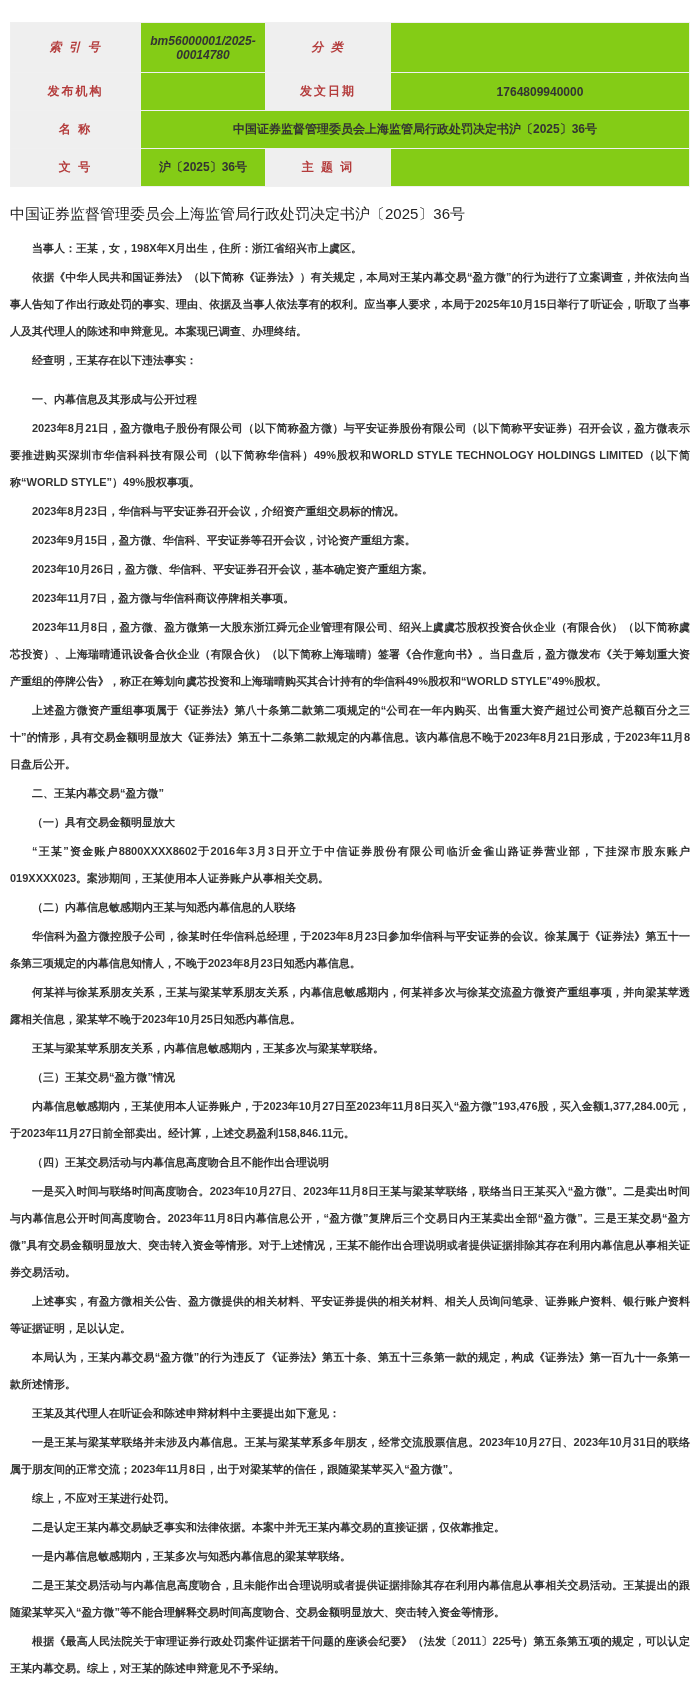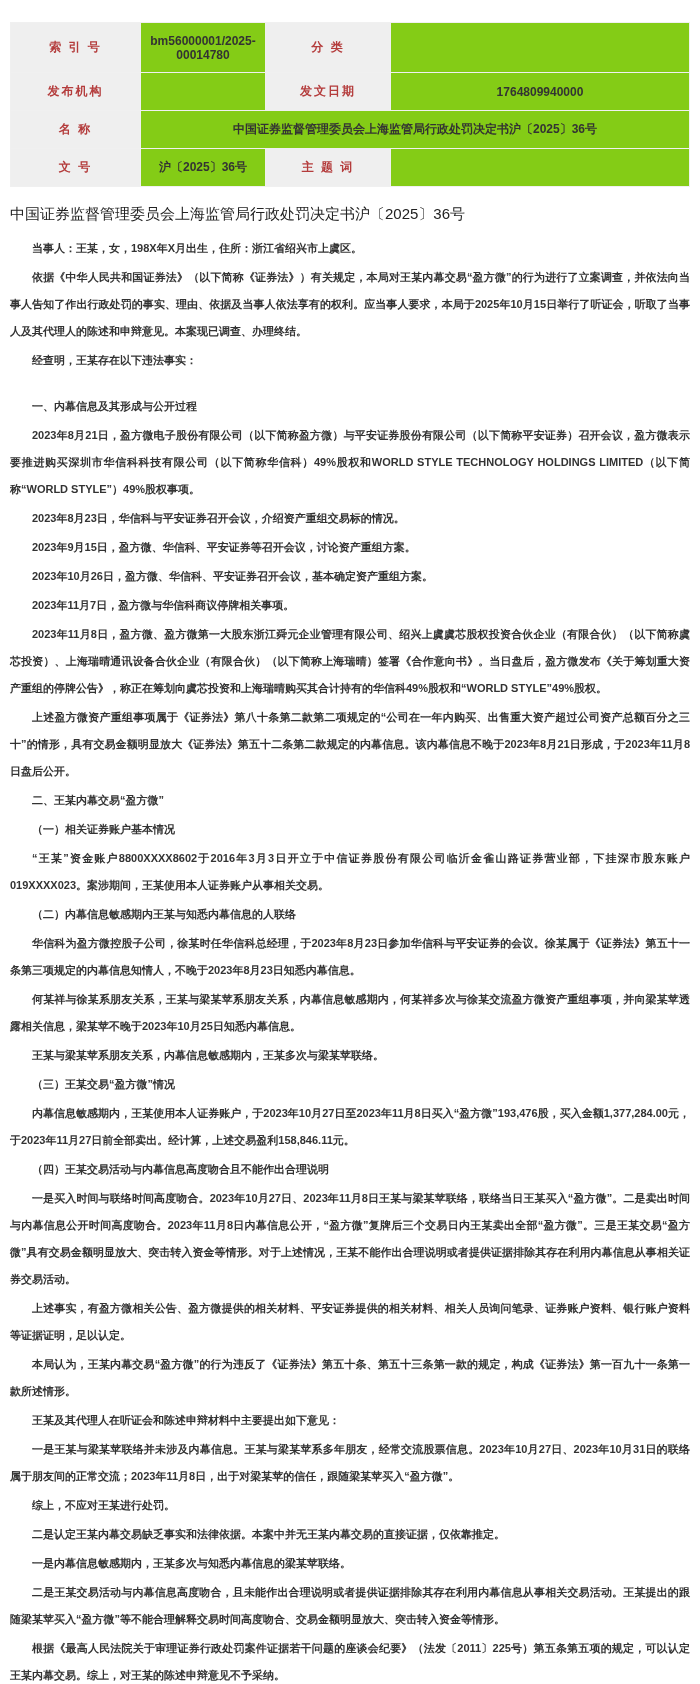--- a/index.html
+++ b/index.html
@@ -22,21 +22,21 @@
   }
   table.meta-table td{
     border:1px solid #f0f0f0;
     text-align:center;
     vertical-align:middle;
     padding:4px 6px;
     word-wrap:break-word;
     overflow-wrap:break-word;
   }
   table.meta-table tr{height:38px;}
-  table.meta-table tr:first-child{height:50px;}
+  table.meta-table tr:first-child{height:50px;font-style:italic;}
   td.lbl{
     background:#efefef;
     color:#b43c3c;
     font-weight:700;
     letter-spacing:2px;
     border:1px solid #ffffff;
   }
   td.val{
     background:#84cc16;
     color:#333;
@@ -57,21 +57,21 @@
     font-size:11px;
     font-weight:700;
     color:#333;
     text-align:justify;
   }
   .doc-body p.para{
     margin:0 0 2px 0;
     line-height:27px;
     text-indent:2em;
   }
-  .doc-body p.gap{margin-top:19px;}
+  .doc-body p.gap{margin-top:12px;}
 </style>
 </head>
 <body>
 
 <div class="page">
 
   <table class="meta-table">
     <colgroup>
         <col style="width:130px">
         <col style="width:125px">
@@ -112,21 +112,21 @@
       <p class="para">经查明，王某存在以下违法事实：</p>
       <p class="para gap">一、内幕信息及其形成与公开过程</p>
       <p class="para">2023年8月21日，盈方微电子股份有限公司（以下简称盈方微）与平安证券股份有限公司（以下简称平安证券）召开会议，盈方微表示要推进购买深圳市华信科科技有限公司（以下简称华信科）49%股权和WORLD STYLE TECHNOLOGY HOLDINGS LIMITED（以下简称“WORLD STYLE”）49%股权事项。</p>
       <p class="para">2023年8月23日，华信科与平安证券召开会议，介绍资产重组交易标的情况。</p>
       <p class="para">2023年9月15日，盈方微、华信科、平安证券等召开会议，讨论资产重组方案。</p>
       <p class="para">2023年10月26日，盈方微、华信科、平安证券召开会议，基本确定资产重组方案。</p>
       <p class="para">2023年11月7日，盈方微与华信科商议停牌相关事项。</p>
       <p class="para">2023年11月8日，盈方微、盈方微第一大股东浙江舜元企业管理有限公司、绍兴上虞虞芯股权投资合伙企业（有限合伙）（以下简称虞芯投资）、上海瑞晴通讯设备合伙企业（有限合伙）（以下简称上海瑞晴）签署《合作意向书》。当日盘后，盈方微发布《关于筹划重大资产重组的停牌公告》，称正在筹划向虞芯投资和上海瑞晴购买其合计持有的华信科49%股权和“WORLD STYLE”49%股权。</p>
       <p class="para">上述盈方微资产重组事项属于《证券法》第八十条第二款第二项规定的“公司在一年内购买、出售重大资产超过公司资产总额百分之三十”的情形，具有交易金额明显放大《证券法》第五十二条第二款规定的内幕信息。该内幕信息不晚于2023年8月21日形成，于2023年11月8日盘后公开。</p>
       <p class="para">二、王某内幕交易“盈方微”</p>
-      <p class="para">（一）相关证券账户基本情况</p>
+      <p class="para">（一）具有交易金额明显放大</p>
       <p class="para">“王某”资金账户8800XXXX8602于2016年3月3日开立于中信证券股份有限公司临沂金雀山路证券营业部，下挂深市股东账户019XXXX023。案涉期间，王某使用本人证券账户从事相关交易。</p>
       <p class="para">（二）内幕信息敏感期内王某与知悉内幕信息的人联络</p>
       <p class="para">华信科为盈方微控股子公司，徐某时任华信科总经理，于2023年8月23日参加华信科与平安证券的会议。徐某属于《证券法》第五十一条第三项规定的内幕信息知情人，不晚于2023年8月23日知悉内幕信息。</p>
       <p class="para">何某祥与徐某系朋友关系，王某与梁某苹系朋友关系，内幕信息敏感期内，何某祥多次与徐某交流盈方微资产重组事项，并向梁某苹透露相关信息，梁某苹不晚于2023年10月25日知悉内幕信息。</p>
       <p class="para">王某与梁某苹系朋友关系，内幕信息敏感期内，王某多次与梁某苹联络。</p>
       <p class="para">（三）王某交易“盈方微”情况</p>
       <p class="para">内幕信息敏感期内，王某使用本人证券账户，于2023年10月27日至2023年11月8日买入“盈方微”193,476股，买入金额1,377,284.00元，于2023年11月27日前全部卖出。经计算，上述交易盈利158,846.11元。</p>
       <p class="para">（四）王某交易活动与内幕信息高度吻合且不能作出合理说明</p>
       <p class="para">一是买入时间与联络时间高度吻合。2023年10月27日、2023年11月8日王某与梁某苹联络，联络当日王某买入“盈方微”。二是卖出时间与内幕信息公开时间高度吻合。2023年11月8日内幕信息公开，“盈方微”复牌后三个交易日内王某卖出全部“盈方微”。三是王某交易“盈方微”具有交易金额明显放大、突击转入资金等情形。对于上述情况，王某不能作出合理说明或者提供证据排除其存在利用内幕信息从事相关证券交易活动。</p>
       <p class="para">上述事实，有盈方微相关公告、盈方微提供的相关材料、平安证券提供的相关材料、相关人员询问笔录、证券账户资料、银行账户资料等证据证明，足以认定。</p>

